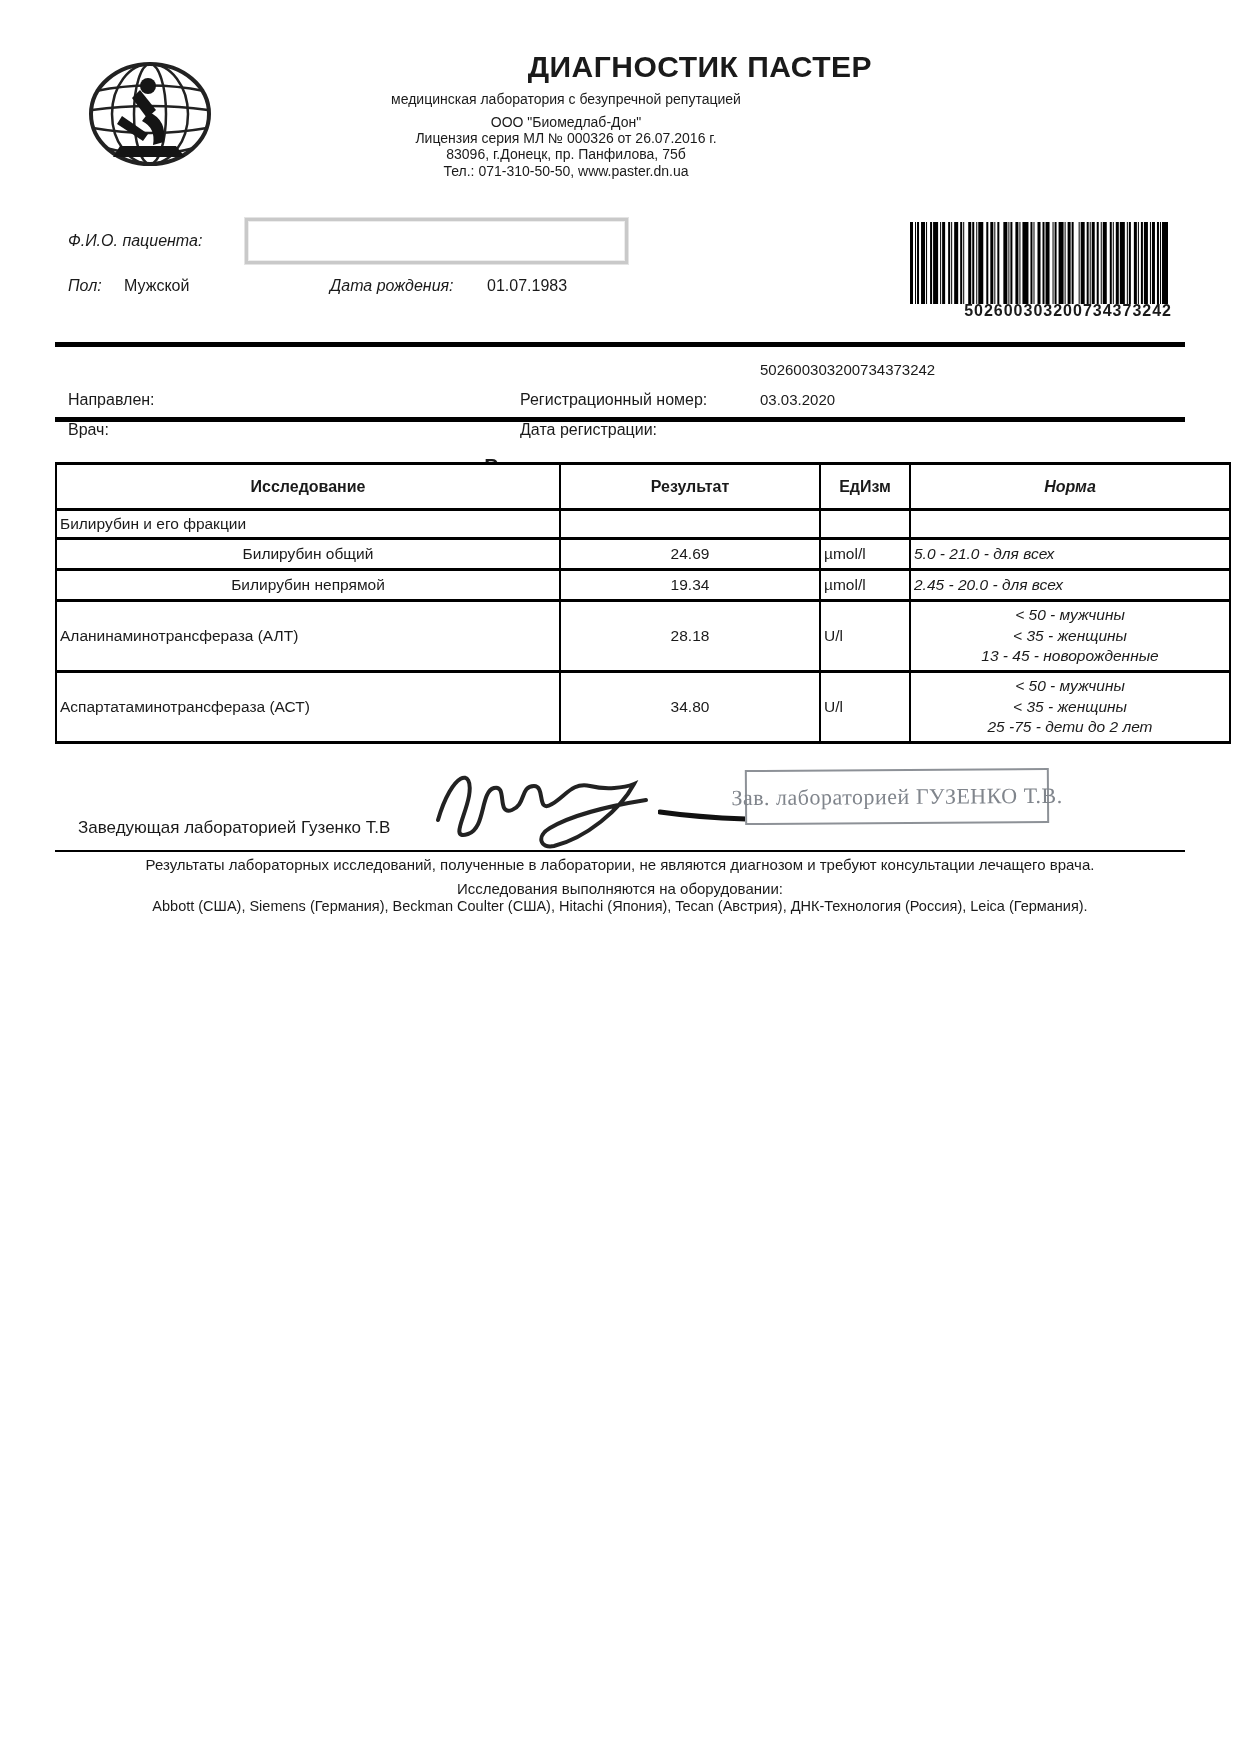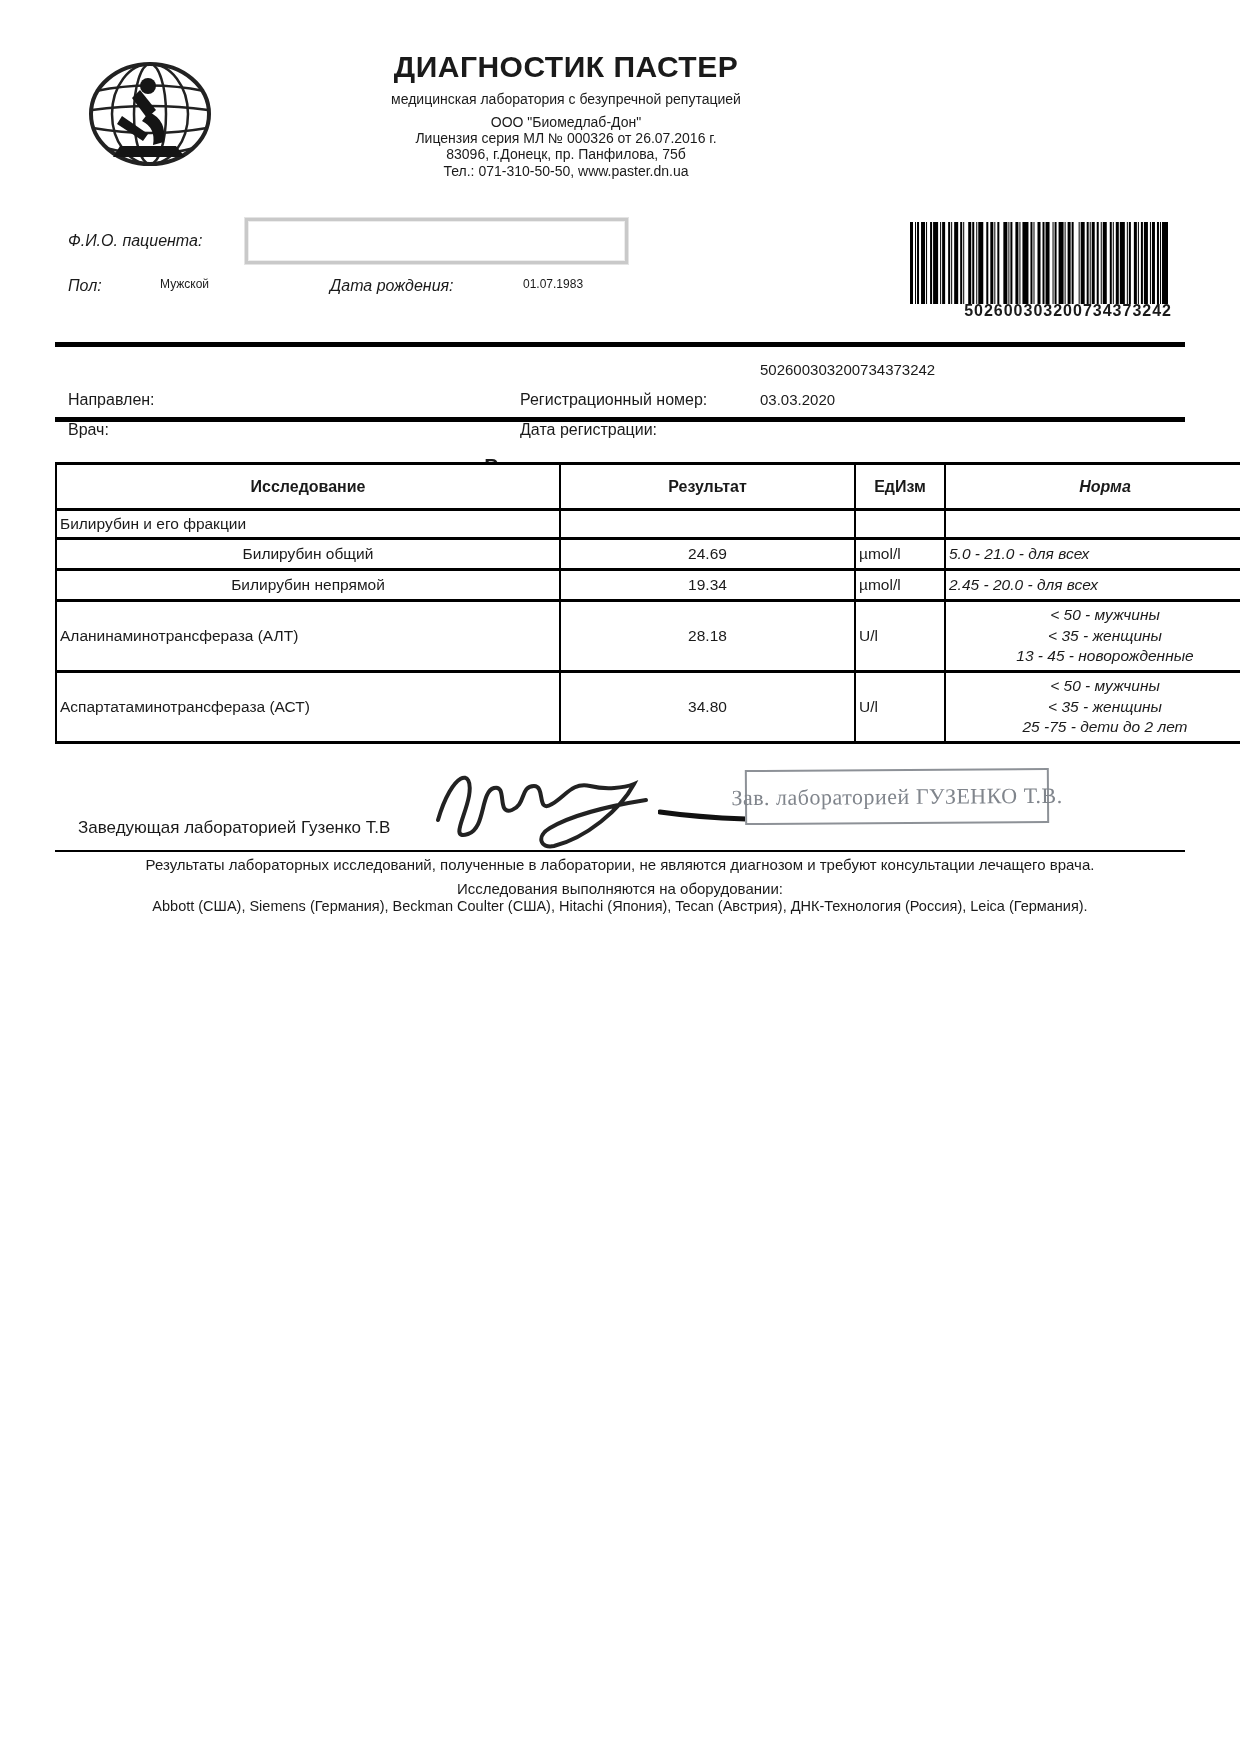--- a/index.html
+++ b/index.html
@@ -6,27 +6,27 @@
   html,body { background:#ffffff; }
   .page {
     position:relative; width:1240px; height:1752px; background:#ffffff;
     font-family:"Liberation Sans", sans-serif; color:#1a1a1a; overflow:hidden;
   }
   .abs { position:absolute; }
 
   
   .logo { left:86px; top:60px; width:132px; height:110px; }
   .hdr { left:260px; top:50px; width:612px; text-align:center; }
-  .hdr-title { font-size:30px; font-weight:bold; letter-spacing:0.5px; margin-bottom:7px; }
+  .hdr-title { font-size:30px; font-weight:bold; letter-spacing:0.5px; margin-bottom:7px;text-align:right; }
   .hdr-sub { font-size:14px; margin-bottom:7px; }
   .hdr-small { font-size:14px; line-height:1.16; }
 
   
   .lbl-i { font-style:italic; font-size:16px; }
-  .val { font-size:12px;margin-left:36px; }
+  .val { font-size:16px; }
   .fio-label { left:68px; top:232px; }
   .name-box {
     left:245px; top:218px; width:383px; height:46px; background:#ffffff;
     border:3px solid #c9c9c9; box-shadow: inset 0 0 0 1px #ededed, 0 0 0 1px #e4e4e4;
   }
   .sex-label { left:68px; top:277px; }
   .sex-value { left:124px; top:277px; }
   .birth-label { left:330px; top:277px; }
   .birth-value { left:487px; top:277px; }
 
@@ -57,21 +57,21 @@
     border-collapse:collapse; table-layout:fixed; }
   table.results th, table.results td {
     border:2px solid #000; border-top-width:3px; border-bottom-width:3px;
     font-size:15.5px; padding:1px 3px; vertical-align:middle; background:#fff;
   }
   table.results th { font-size:16px; font-weight:bold; height:46px; text-align:center; }
   tr.section-row td { height:29px; text-align:left; }
   tr.data-row td { height:31px; }
   tr.tall-row td { height:71px;margin-top:16px; }
   .c-name { width:504px; }
-  .c-res  { width:295px; text-align:center; }
+  .c-res  { width:260px; text-align:center; }
   .c-unit { width:90px;  text-align:left; }
   .c-norm { width:320px; text-align:left;font-style:italic; }
   td.name-center { text-align:center; }
   td.name-left { text-align:left; }
   td.norm-center { text-align:center; }
   .norm-line { line-height:1.32; }
 
   
   .sig-label { left:78px; top:818px; font-size:17px; }
   .sig-svg { left:428px; top:758px; width:230px; height:96px; }

